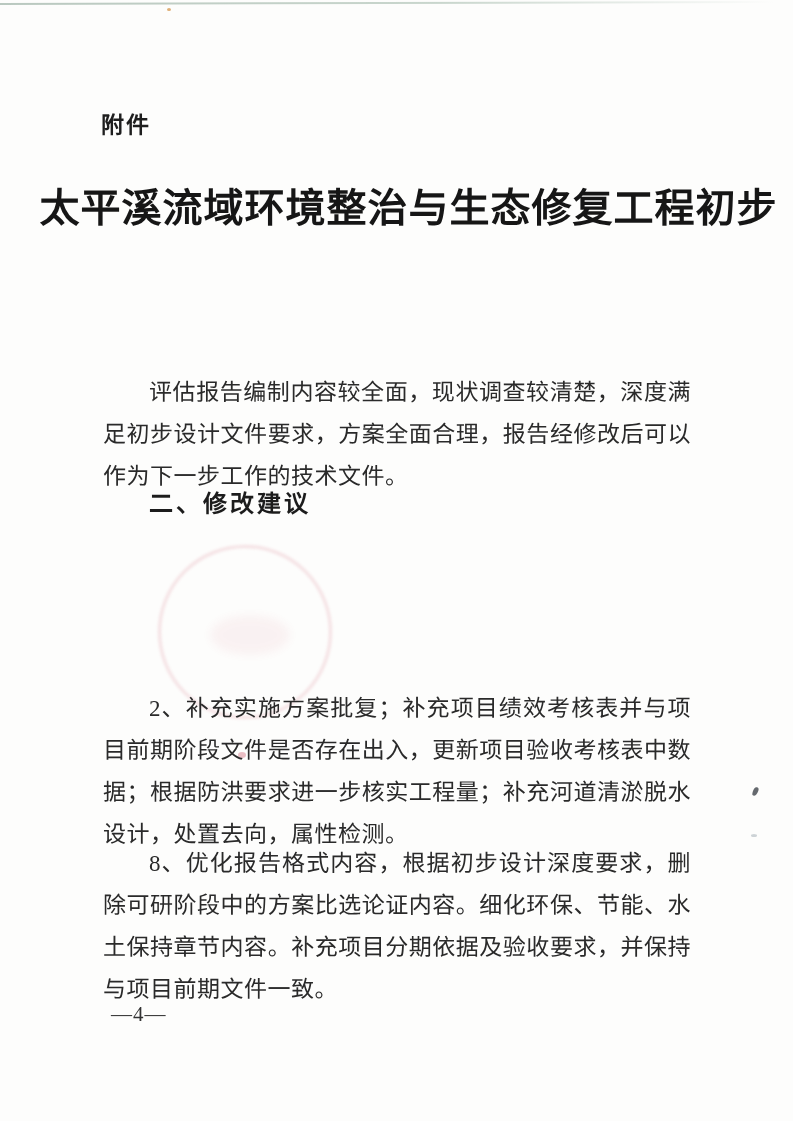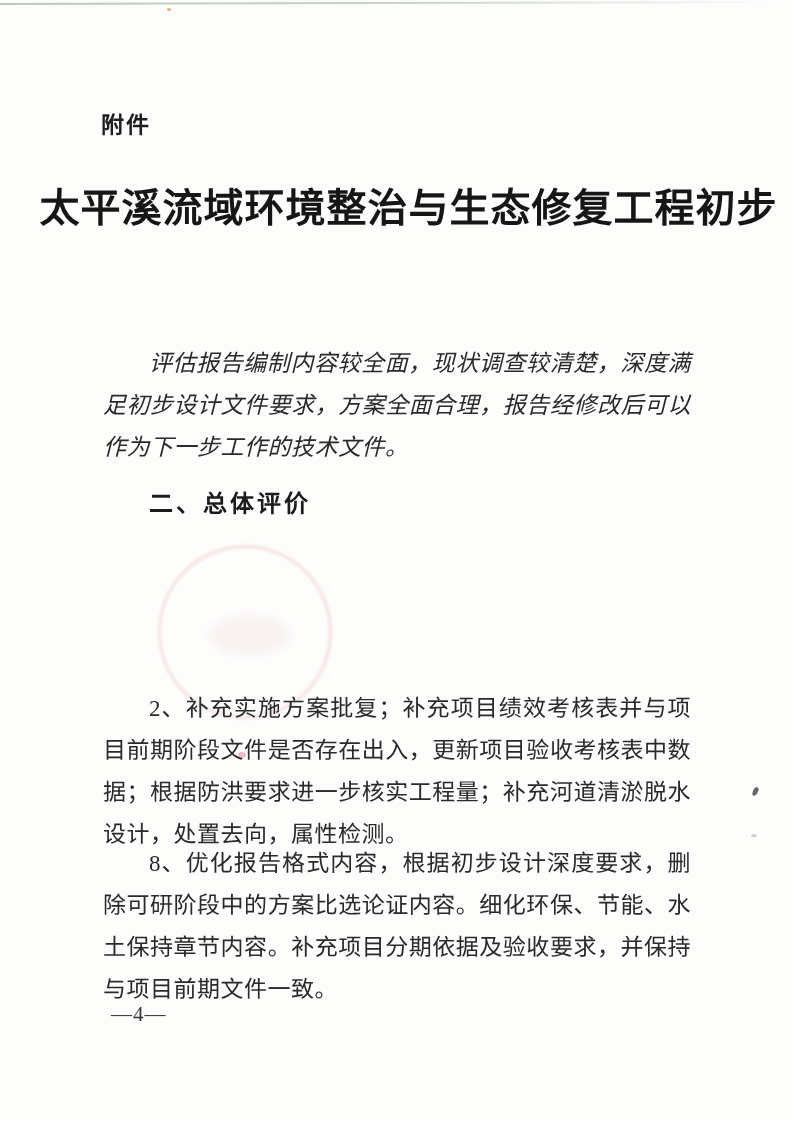--- a/index.html
+++ b/index.html
@@ -137,21 +137,21 @@
     left: 103px;
     width: 588px;
     margin: 0;
     font-size: 23px;
     line-height: 42px;
     text-indent: 46px;
     text-align: justify;
     letter-spacing: 0.5px;
     color: #2a2a2a;
   }
-  .para-overall   { top: 343px; font-style: italic; }
+  .para-overall   { top: 372px; }
   .para-item-1    { top: 525px; }
   .para-item-2    { top: 688px; }
   .para-item-3    { top: 843px; }
 
   .page-number {
     position: absolute;
     left: 111px; top: 1002px;
     font-size: 21px;
     letter-spacing: 1px;
     color: #333333;
@@ -172,21 +172,21 @@
   <div class="seal-smudge-1"></div>
   <div class="seal-smudge-2"></div>
 
   <div class="attachment-label">附件</div>
 
   <h1 class="doc-title"><span>太平溪流域环境整治与生态修复工程初步</span><br></h1>
 
 
   <p class="body-para para-overall">评估报告编制内容较全面，现状调查较清楚，深度满足初步设计文件要求，方案全面合理，报告经修改后可以作为下一步工作的技术文件。</p>
 
-  <h2 class="section-heading heading-suggestions">二、总体评价</h2>
+  <h2 class="section-heading heading-suggestions">二、修改建议</h2>
 
 
   <p class="body-para para-item-2">2、补充实施方案批复；补充项目绩效考核表并与项目前期阶段文件是否存在出入，更新项目验收考核表中数据；根据防洪要求进一步核实工程量；补充河道清淤脱水设计，处置去向，属性检测。</p>
 
   <p class="body-para para-item-3">8、优化报告格式内容，根据初步设计深度要求，删除可研阶段中的方案比选论证内容。细化环保、节能、水土保持章节内容。补充项目分期依据及验收要求，并保持与项目前期文件一致。</p>
 
   <div class="page-number">—4—</div>
 
 </div>
 

